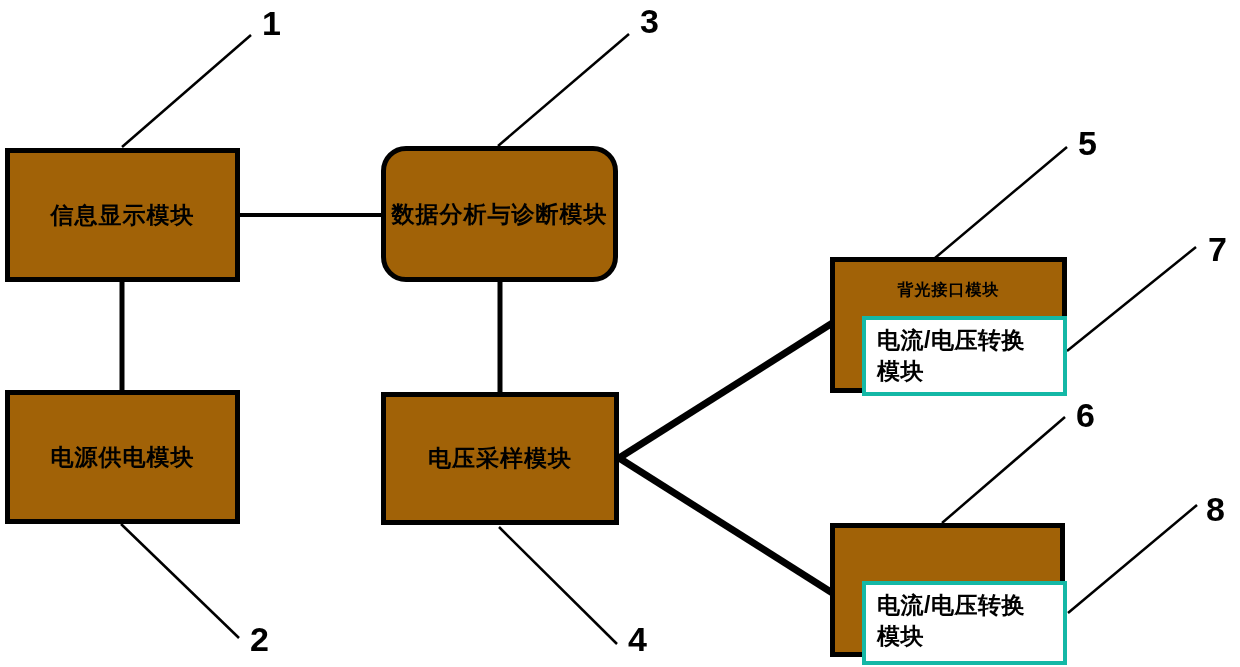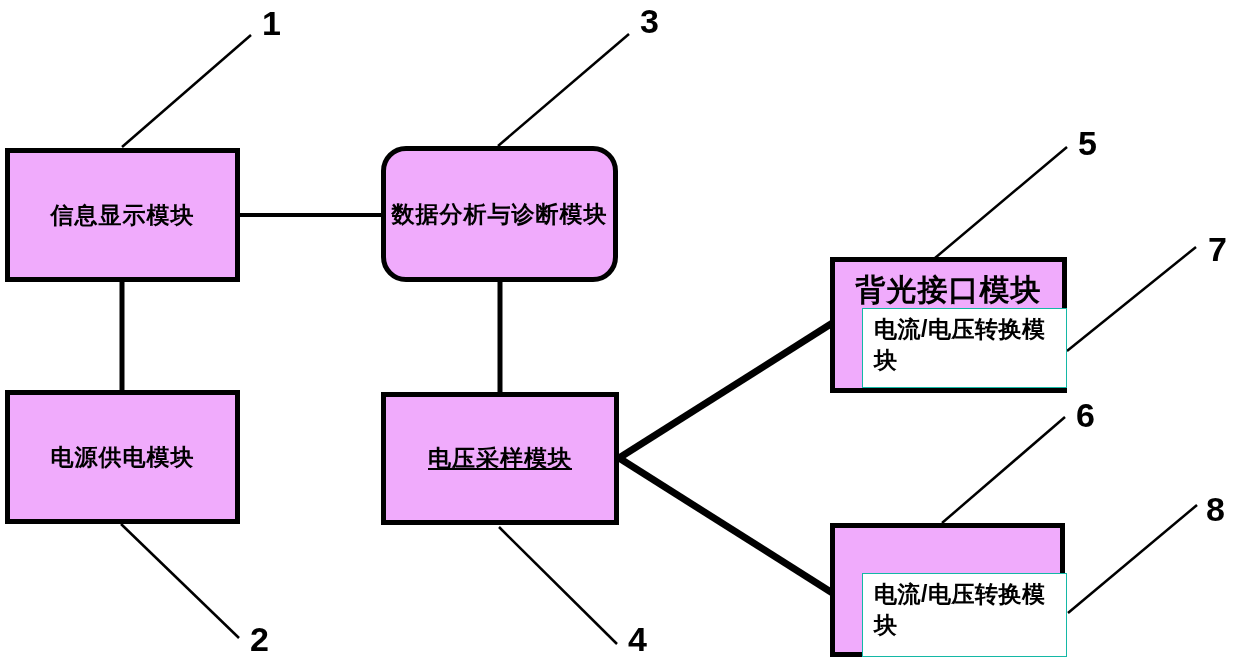--- a/index.html
+++ b/index.html
@@ -25,54 +25,55 @@
     z-index: 0;
   }
   .lines-svg line {
     stroke: #000000;
     stroke-linecap: butt;
   }
   .module-box {
     position: absolute;
     box-sizing: border-box;
     border: 5px solid #000000;
-    background: #f0abfc;
+    background: #a16207;
     z-index: 1;
   }
   .simple-box {
     display: flex;
     align-items: center;
     justify-content: center;
   }
   .module-label {
     font-size: 23px;
     font-weight: bold;
     letter-spacing: 1px;
     white-space: nowrap;
   }
   .outer-title {
     height: 56px;
     display: flex;
     align-items: center;
     justify-content: center;
-    font-size: 30px;
+    font-size: 16px;
     font-weight: bold;
     letter-spacing: 1px;
   }
   .inner-box {
     position: absolute;
     box-sizing: border-box;
-    border: 1px solid #14b8a6;
+    border: 4px solid #14b8a6;
     background: #ffffff;
     font-size: 23px;
     font-weight: bold;
     line-height: 1.35;
     padding: 5px 18px 5px 11px;
     text-align: left;
     letter-spacing: 0.5px;
+    margin-top: 8px;
   }
   .callout-num {
     position: absolute;
     font-size: 34px;
     font-weight: bold;
     z-index: 2;
     line-height: 1;
   }
 </style>
 </head>
@@ -103,21 +104,21 @@
   </div>
 
   <div class="module-box simple-box" style="left:5px; top:390px; width:235px; height:134px;">
     <span class="module-label">电源供电模块</span>
   </div>
 
   <div class="module-box simple-box" style="left:381px; top:146px; width:237px; height:136px;border-radius:25px;">
     <span class="module-label">数据分析与诊断模块</span>
   </div>
 
-  <div class="module-box simple-box" style="left:381px; top:392px; width:238px; height:133px;text-decoration:underline;">
+  <div class="module-box simple-box" style="left:381px; top:392px; width:238px; height:133px;">
     <span class="module-label">电压采样模块</span>
   </div>
 
   <div class="module-box" style="left:830px; top:257px; width:237px; height:136px;">
     <div class="outer-title">背光接口模块</div>
     <div class="inner-box" style="left:27px; top:46px; right:-5px; height:80px;">
       <span>电流/电压转换模块</span>
     </div>
   </div>
 

